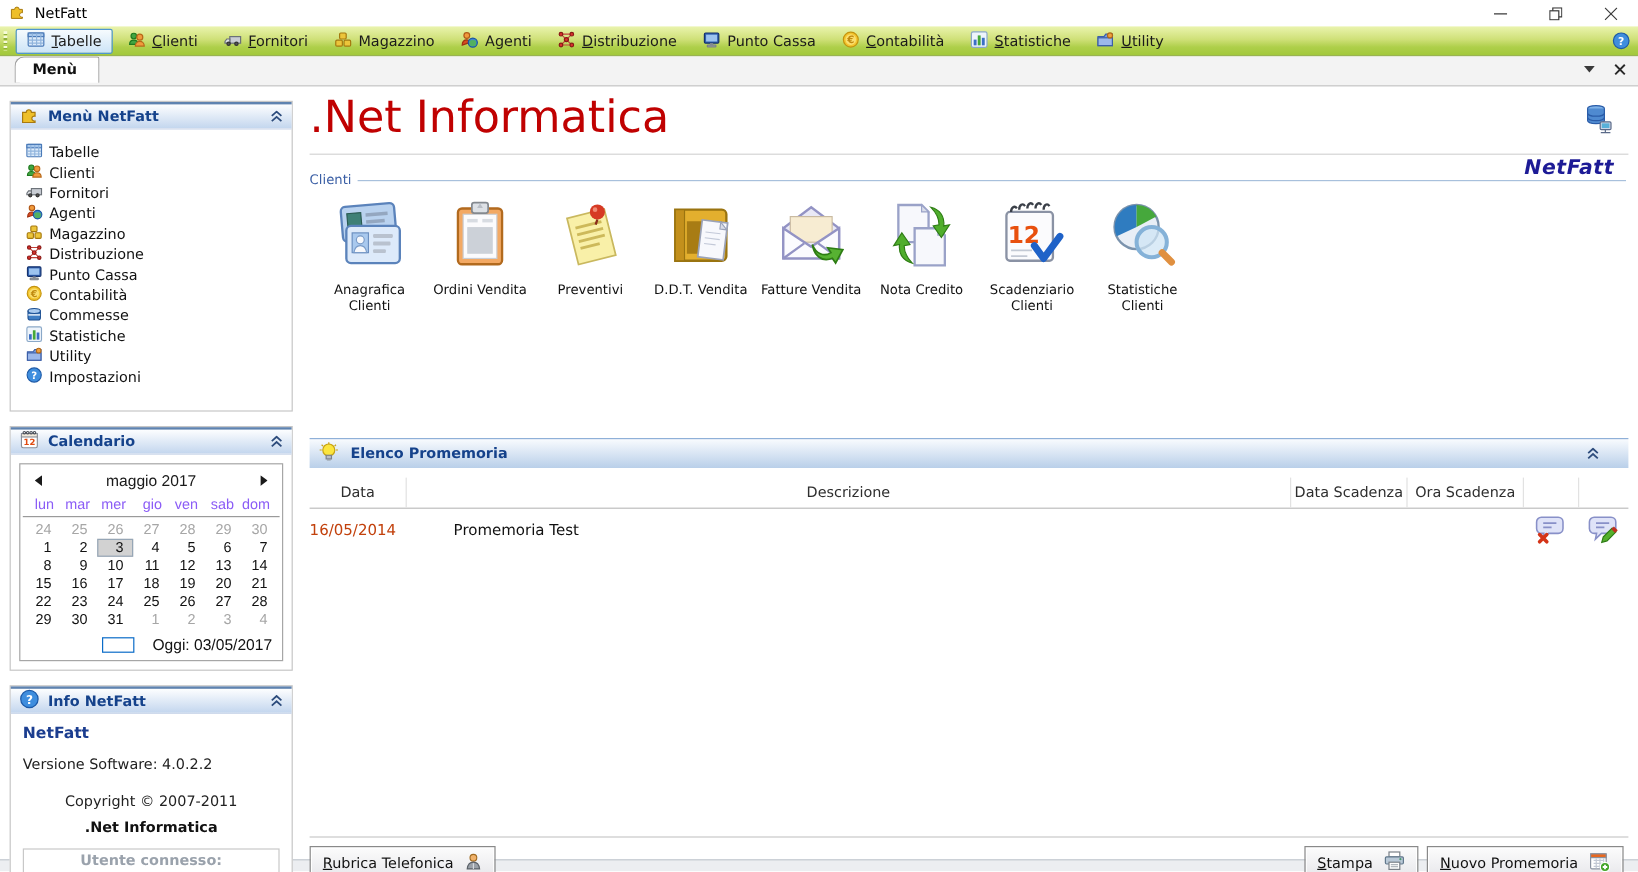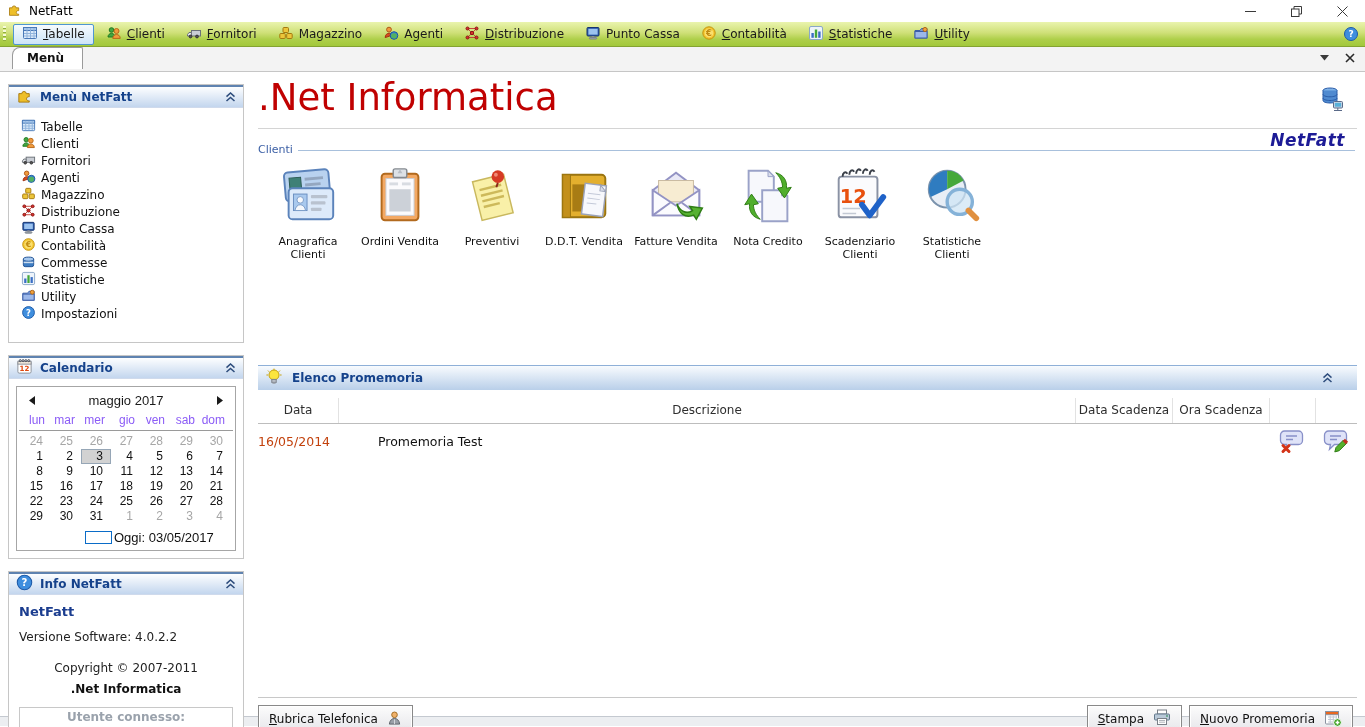--- a/index.html
+++ b/index.html
@@ -48,21 +48,21 @@
   .calnav { display:flex; align-items:center; height:21px; font-size:13px; color:#1a1a1a; }
   .calnav .arrow { width:26px; text-align:center; cursor:default; }
   .calnav .mlabel { flex:1; text-align:center; }
   .caldh { display:grid; grid-template-columns:repeat(7,1fr); border-bottom:1px solid #9a9a9a;
            padding:2px 2px 3px; font-size:12px; color:#8b5cf6; }
   .caldh span { text-align:right; padding-right:6px; }
   .calgrid { display:grid; grid-template-columns:repeat(7,1fr); padding:3px 2px 0; font-size:12px; }
   .calcell { height:15px; line-height:15px; text-align:right; padding-right:8px; }
   .calcell.out { color:#a6a6a6; }
   .calcell.sel { background:#d2d2d2; border:1px solid #96a6b6; line-height:13px; padding-right:7px; }
-  .calfoot { display:flex; align-items:center; gap:2px; padding:6px 0 1px 66px; font-size:13px; }
+  .calfoot { display:flex; align-items:center; gap:15px; padding:6px 0 1px 66px; font-size:13px; }
   .todaybox { width:27px; height:13px; border:1px solid #0a6cc8; background:#fff; }
 
   
   .infobody { padding:9px 10px 10px; font-size:12px; }
   .info-name { font-weight:bold; color:#1b3d8f; font-size:13px; }
   .info-version { margin-top:11px; color:#222; }
   .info-copy { margin-top:17px; text-align:center; color:#222; }
   .info-company { margin-top:7px; text-align:center; font-weight:bold; color:#111; }
   .userbox { margin-top:11px; border:1px solid #c8c8c8; height:21px; line-height:19px; text-align:center;
              color:#9aa2ac; font-weight:bold; }

